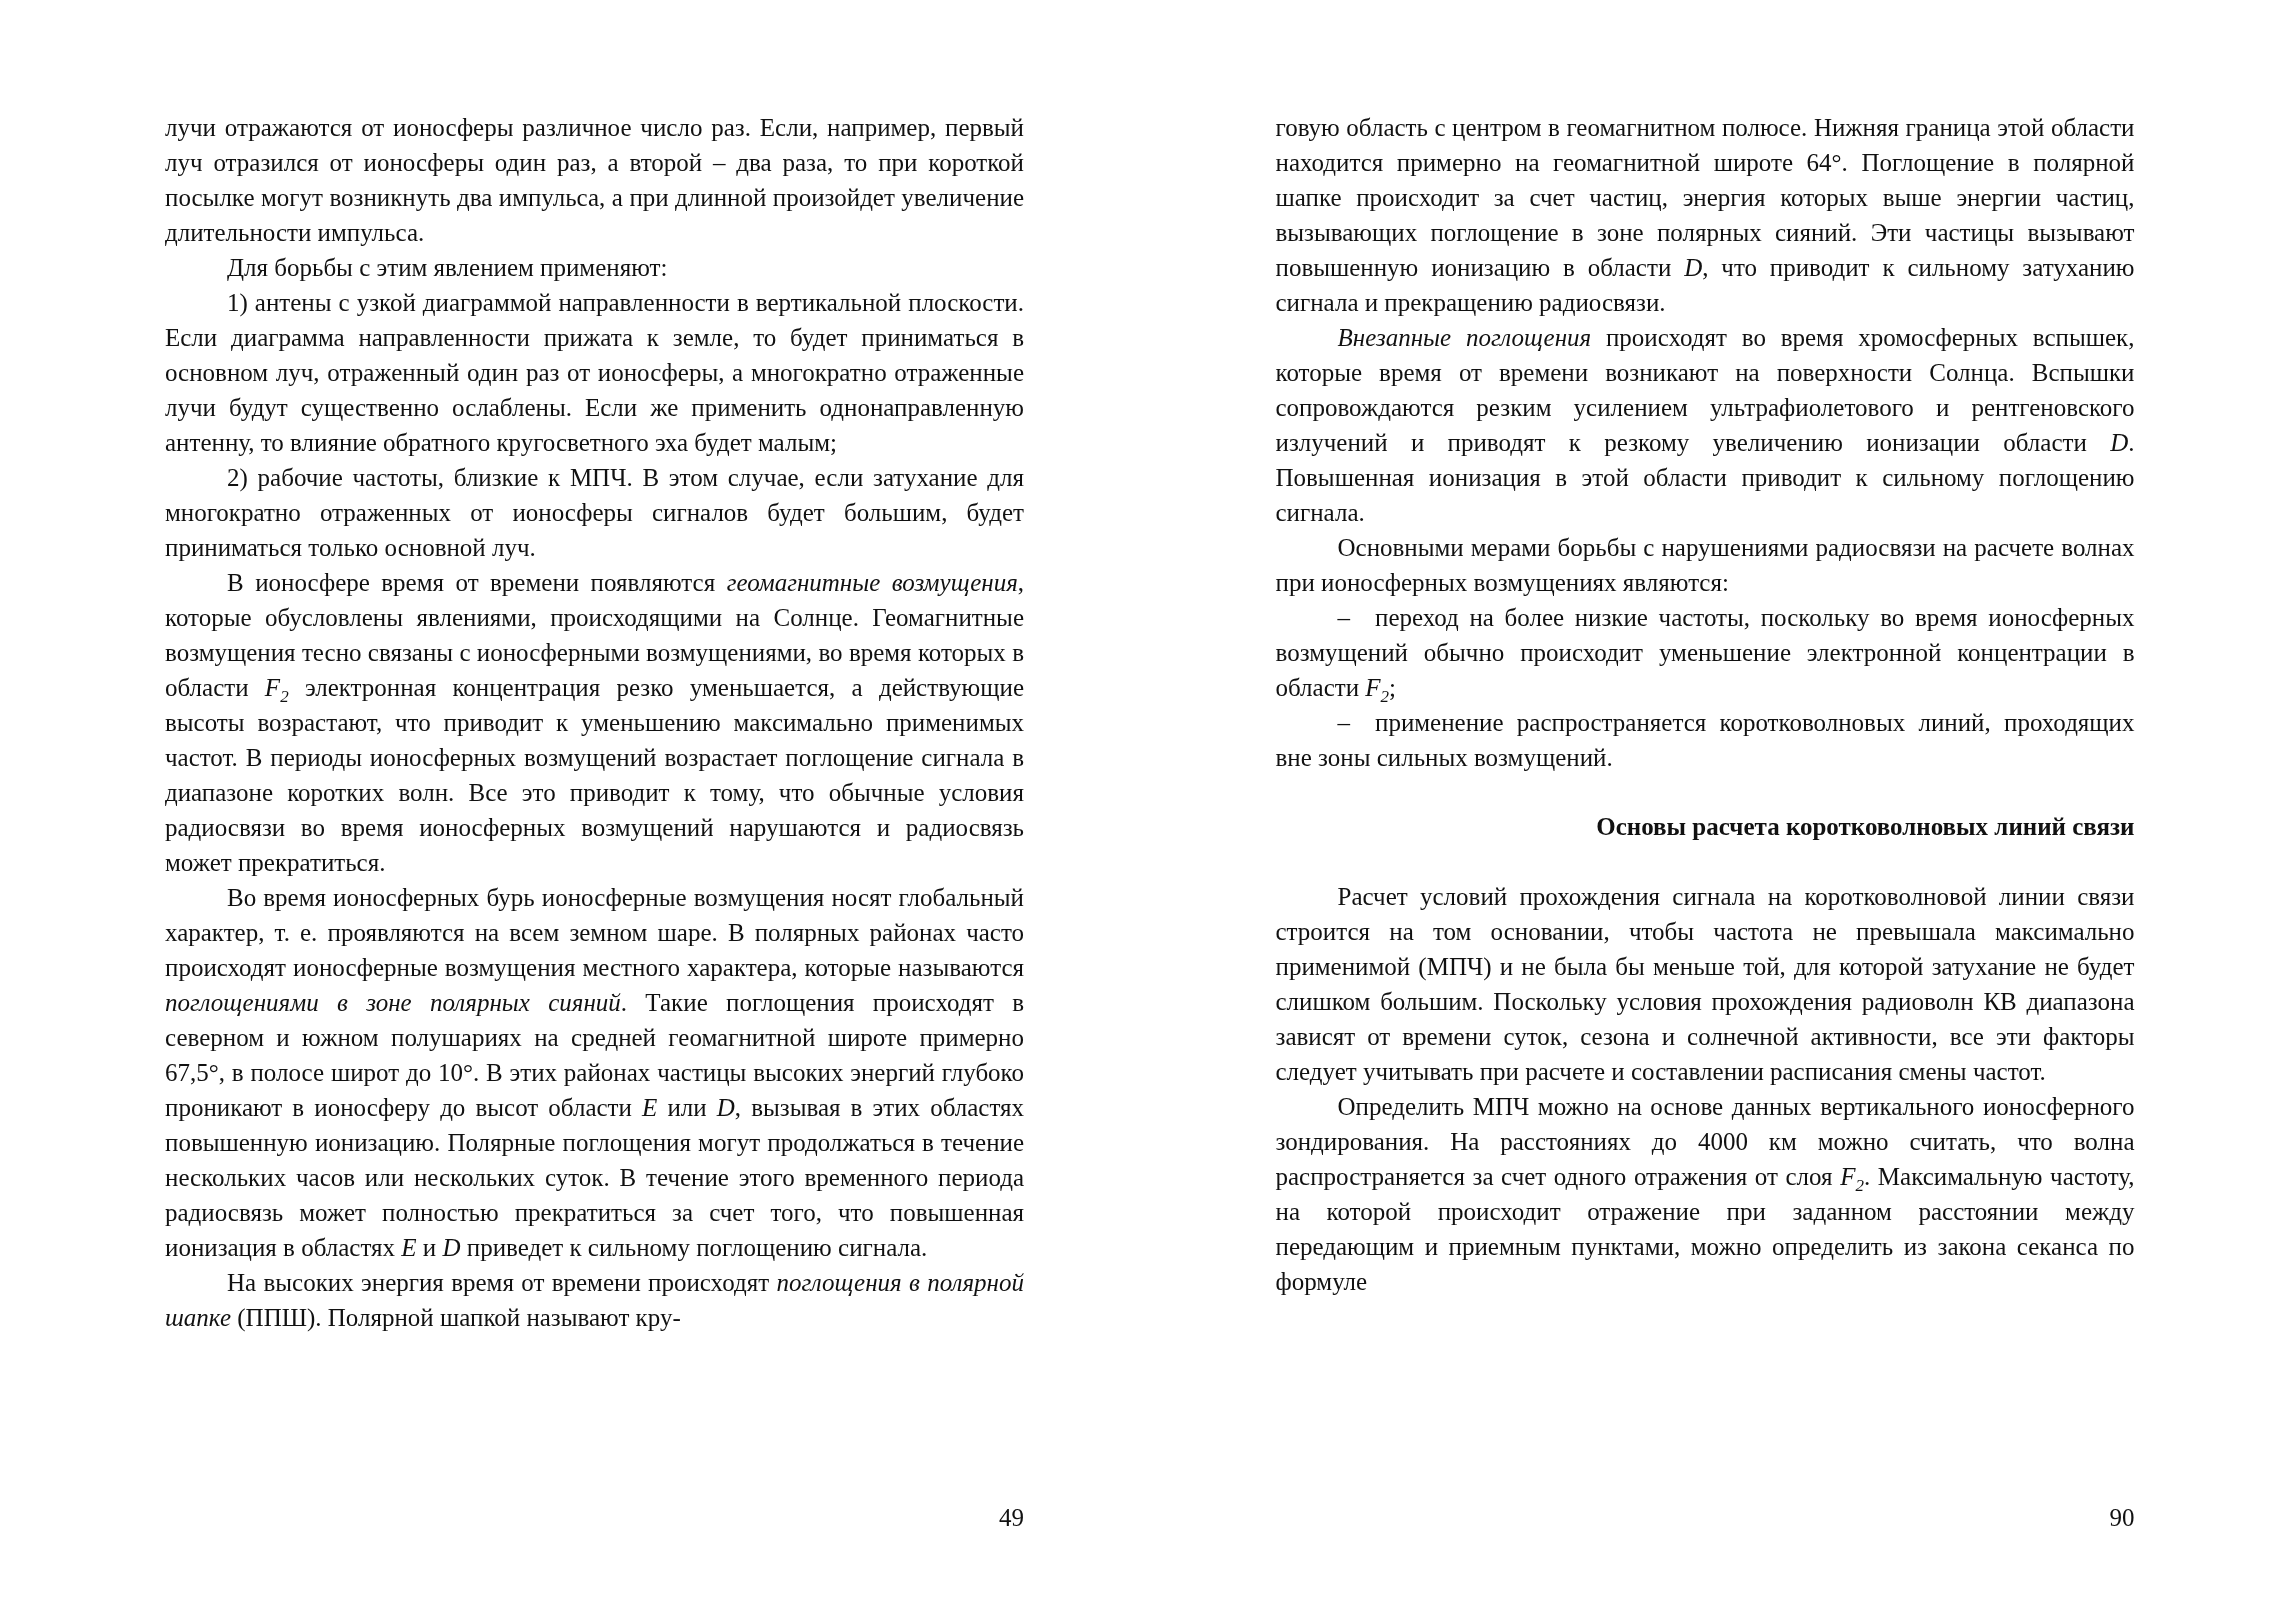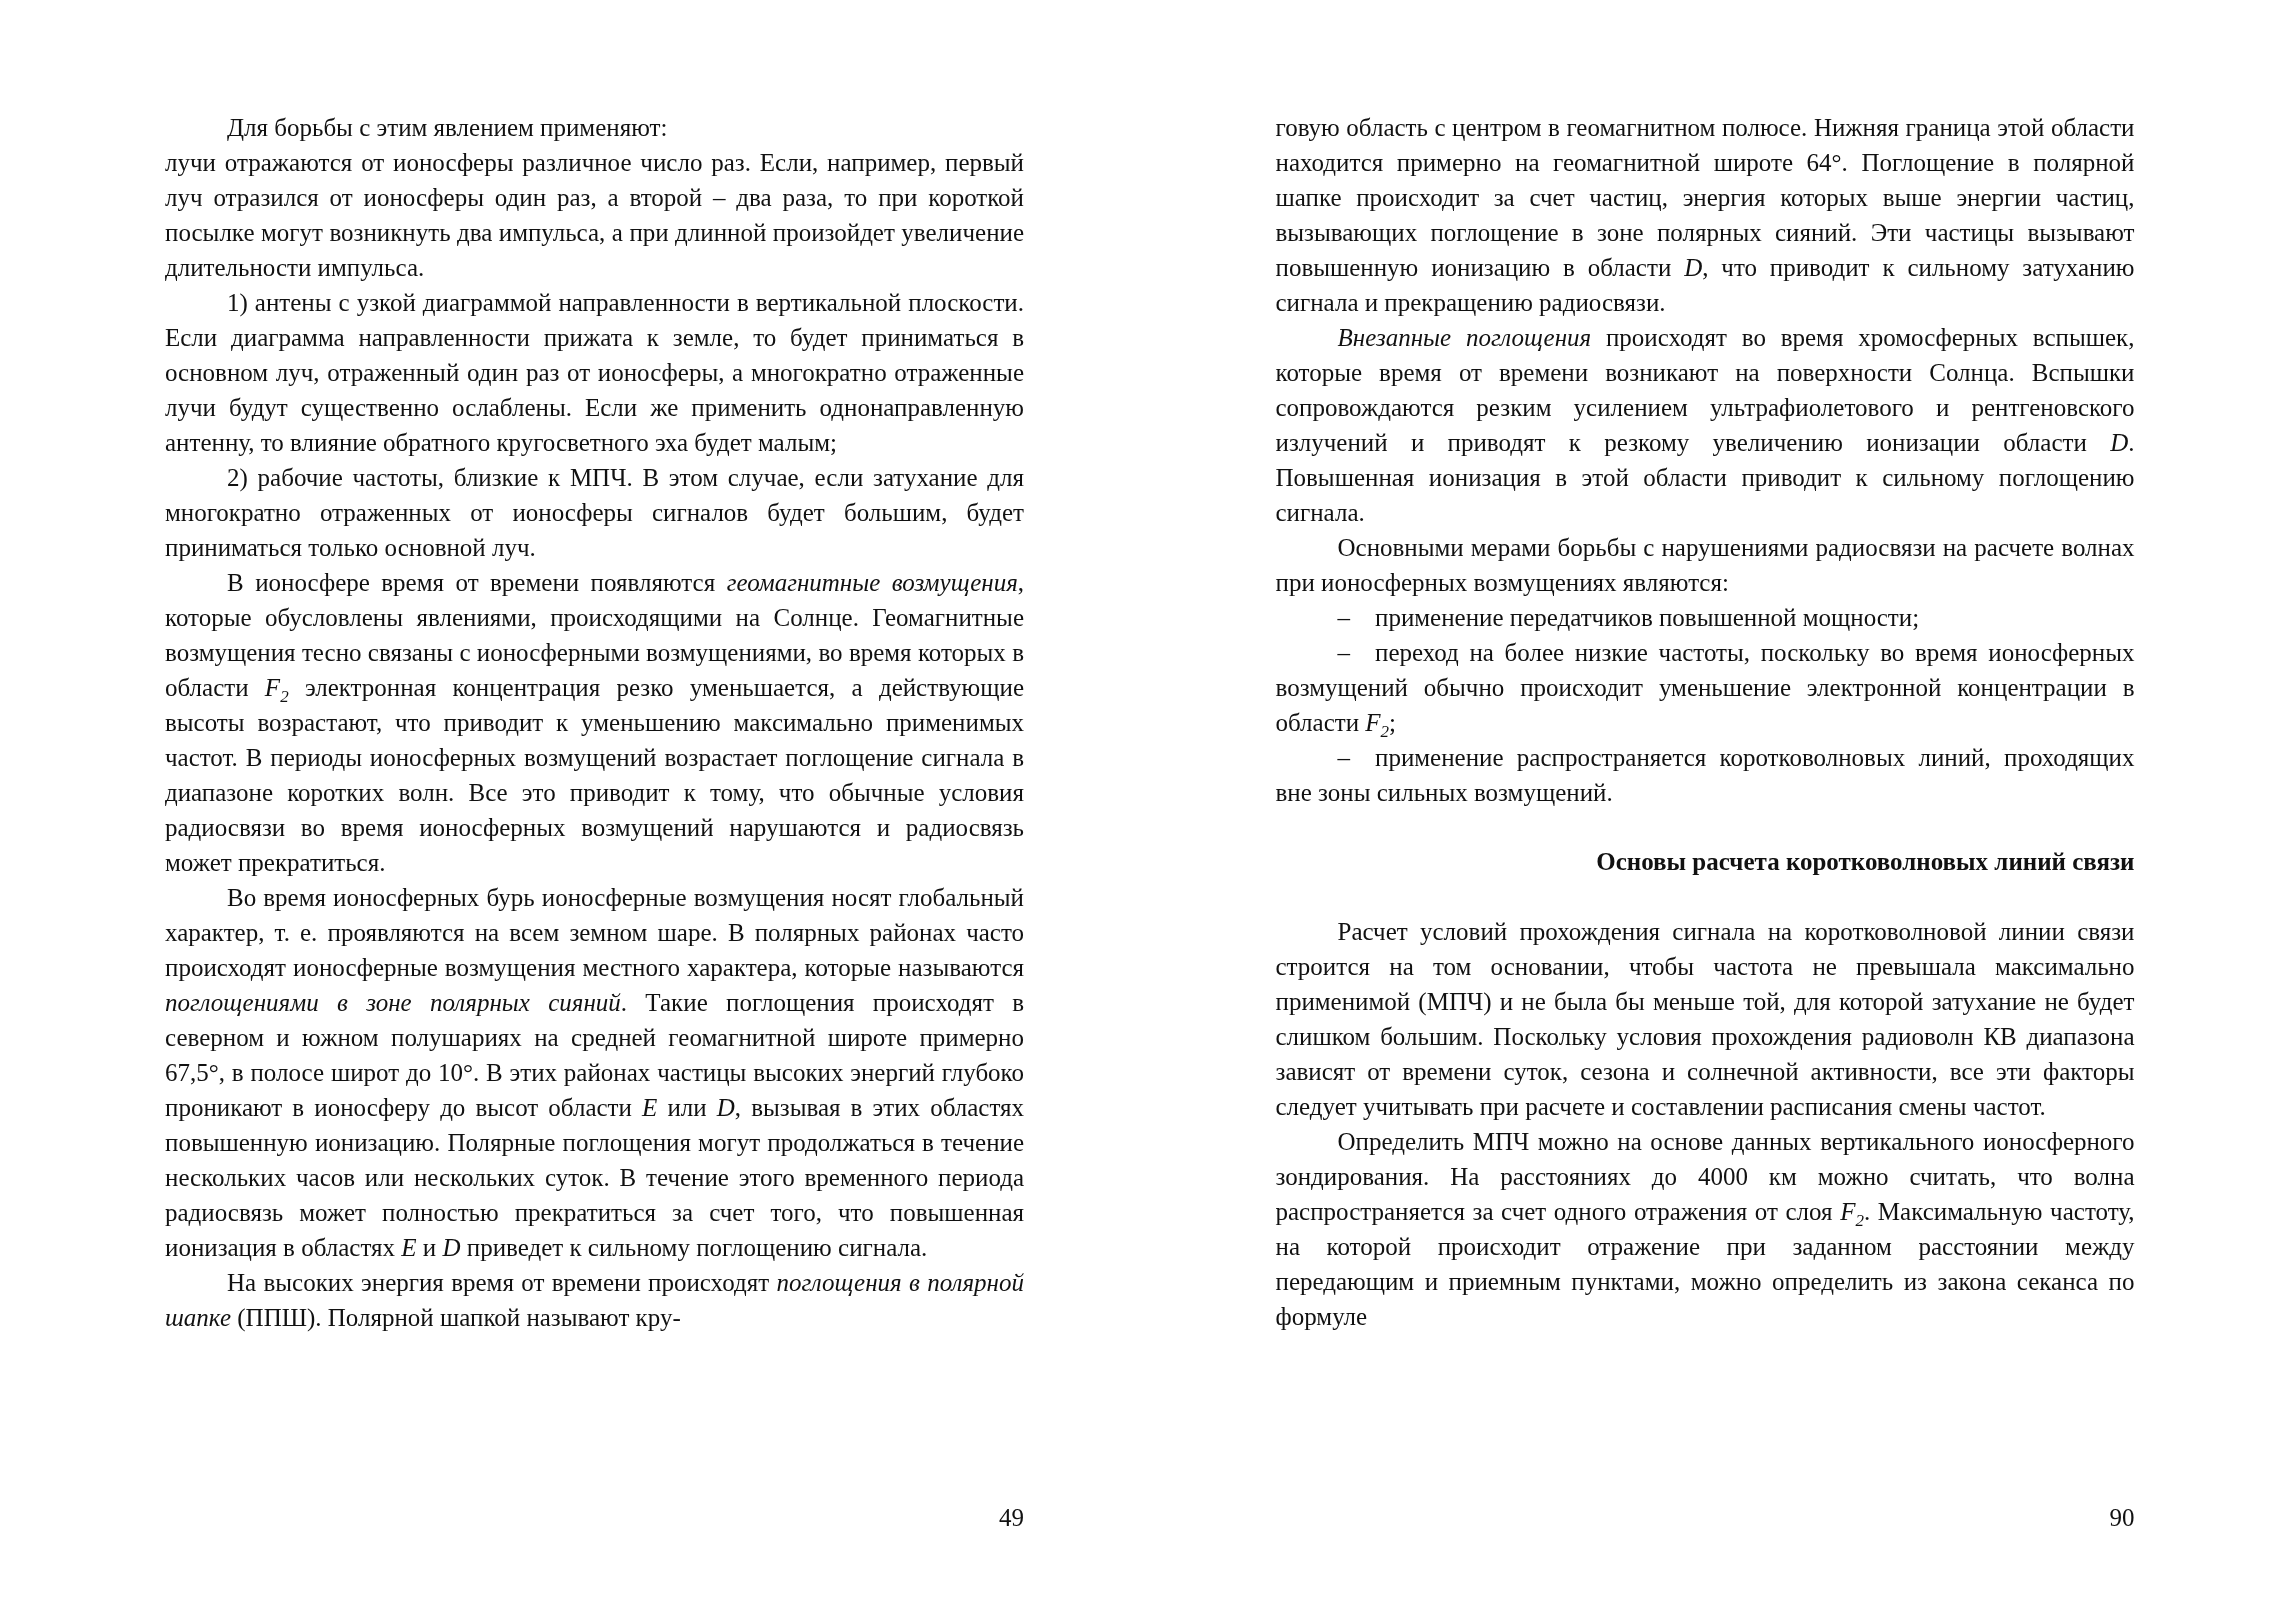--- a/index.html
+++ b/index.html
@@ -69,36 +69,35 @@
   .pagenum.right-col {
     left: 128px;
   }
 </style>
 </head>
 <body>
 
 <div class="spread">
   <div class="page">
     <div class="text-column">
+        <p class="block noindent"><span>лучи отражаются от ионосферы различное число раз. Если, например, первый луч отразился от ионосферы один раз, а второй – два раза, то при короткой посылке могут возникнуть два импульса, а при длинной произойдет увеличение длительности импульса.</span></p>
         <p class="block indent"><span>Для борьбы с этим явлением применяют:</span></p>
-        <p class="block noindent"><span>лучи отражаются от ионосферы различное число раз. Если, например, первый луч отразился от ионосферы один раз, а второй – два раза, то при короткой посылке могут возникнуть два импульса, а при длинной произойдет увеличение длительности импульса.</span></p>
         <p class="block indent"><span>1) антены с узкой диаграммой направленности в вертикальной плоскости. Если диаграмма направленности прижата к земле, то будет приниматься в основном луч, отраженный один раз от ионосферы, а многократно отраженные лучи будут существенно ослаблены. Если же применить однонаправленную антенну, то влияние обратного кругосветного эха будет малым;</span></p>
         <p class="block indent"><span>2) рабочие частоты, близкие к МПЧ. В этом случае, если затухание для многократно отраженных от ионосферы сигналов будет большим, будет приниматься только основной луч.</span></p>
         <p class="block indent"><span>В ионосфере время от времени появляются </span><span class="it">геомагнитные возмущения</span><span>, которые обусловлены явлениями, происходящими на Солнце. Геомагнитные возмущения тесно связаны с ионосферными возмущениями, во время которых в области </span><span class="it">F</span><span class="it sub">2</span><span> электронная концентрация резко уменьшается, а действующие высоты возрастают, что приводит к уменьшению максимально применимых частот. В периоды ионосферных возмущений возрастает поглощение сигнала в диапазоне коротких волн. Все это приводит к тому, что обычные условия радиосвязи во время ионосферных возмущений нарушаются и радиосвязь может прекратиться.</span></p>
         <p class="block indent"><span>Во время ионосферных бурь ионосферные возмущения носят глобальный характер, т. е. проявляются на всем земном шаре. В полярных районах часто происходят ионосферные возмущения местного характера, которые называются </span><span class="it">поглощениями в зоне полярных сияний</span><span>. Такие поглощения происходят в северном и южном полушариях на средней геомагнитной широте примерно 67,5°, в полосе широт до 10°. В этих районах частицы высоких энергий глубоко проникают в ионосферу до высот области </span><span class="it">E</span><span> или </span><span class="it">D</span><span>, вызывая в этих областях повышенную ионизацию. Полярные поглощения могут продолжаться в течение нескольких часов или нескольких суток. В течение этого временного периода радиосвязь может полностью прекратиться за счет того, что повышенная ионизация в областях </span><span class="it">E</span><span> и </span><span class="it">D</span><span> приведет к сильному поглощению сигнала.</span></p>
         <p class="block indent"><span>На высоких энергия время от времени происходят </span><span class="it">поглощения в полярной шапке</span><span> (ППШ). Полярной шапкой называют кру-</span></p>
       </div>
     <div class="pagenum">49</div>
   </div>
   <div class="page">
     <div class="text-column right-col">
         <p class="block noindent"><span>говую область с центром в геомагнитном полюсе. Нижняя граница этой области находится примерно на геомагнитной широте 64°. Поглощение в полярной шапке происходит за счет частиц, энергия которых выше энергии частиц, вызывающих поглощение в зоне полярных сияний. Эти частицы вызывают повышенную ионизацию в области </span><span class="it">D</span><span>, что приводит к сильному затуханию сигнала и прекращению радиосвязи.</span></p>
         <p class="block indent"><span class="it">Внезапные поглощения</span><span> происходят во время хромосферных вспышек, которые время от времени возникают на поверхности Солнца. Вспышки сопровождаются резким усилением ультрафиолетового и рентгеновского излучений и приводят к резкому увеличению ионизации области </span><span class="it">D</span><span>. Повышенная ионизация в этой области приводит к сильному поглощению сигнала.</span></p>
         <p class="block indent"><span>Основными мерами борьбы с нарушениями радиосвязи на расчете волнах при ионосферных возмущениях являются:</span></p>
-        <p class="block indent"><span>– применение передатчиков повышенной мощности;</span></p>
         <p class="block indent"><span>– переход на более низкие частоты, поскольку во время ионосферных возмущений обычно происходит уменьшение электронной концентрации в области </span><span class="it">F</span><span class="it sub">2</span><span>;</span></p>
         <p class="block indent"><span>– применение распространяется коротковолновых линий, проходящих вне зоны сильных возмущений.</span></p>
         <p class="block heading"><span>Основы расчета коротковолновых линий связи</span></p>
         <p class="block indent"><span>Расчет условий прохождения сигнала на коротковолновой линии связи строится на том основании, чтобы частота не превышала максимально применимой (МПЧ) и не была бы меньше той, для которой затухание не будет слишком большим. Поскольку условия прохождения радиоволн КВ диапазона зависят от времени суток, сезона и солнечной активности, все эти факторы следует учитывать при расчете и составлении расписания смены частот.</span></p>
         <p class="block indent"><span>Определить МПЧ можно на основе данных вертикального ионосферного зондирования. На расстояниях до 4000 км можно считать, что волна распространяется за счет одного отражения от слоя </span><span class="it">F</span><span class="it sub">2</span><span>. Максимальную частоту, на которой происходит отражение при заданном расстоянии между передающим и приемным пунктами, можно определить из закона секанса по формуле</span></p>
       </div>
     <div class="pagenum right-col">90</div>
   </div>
 </div>
 

